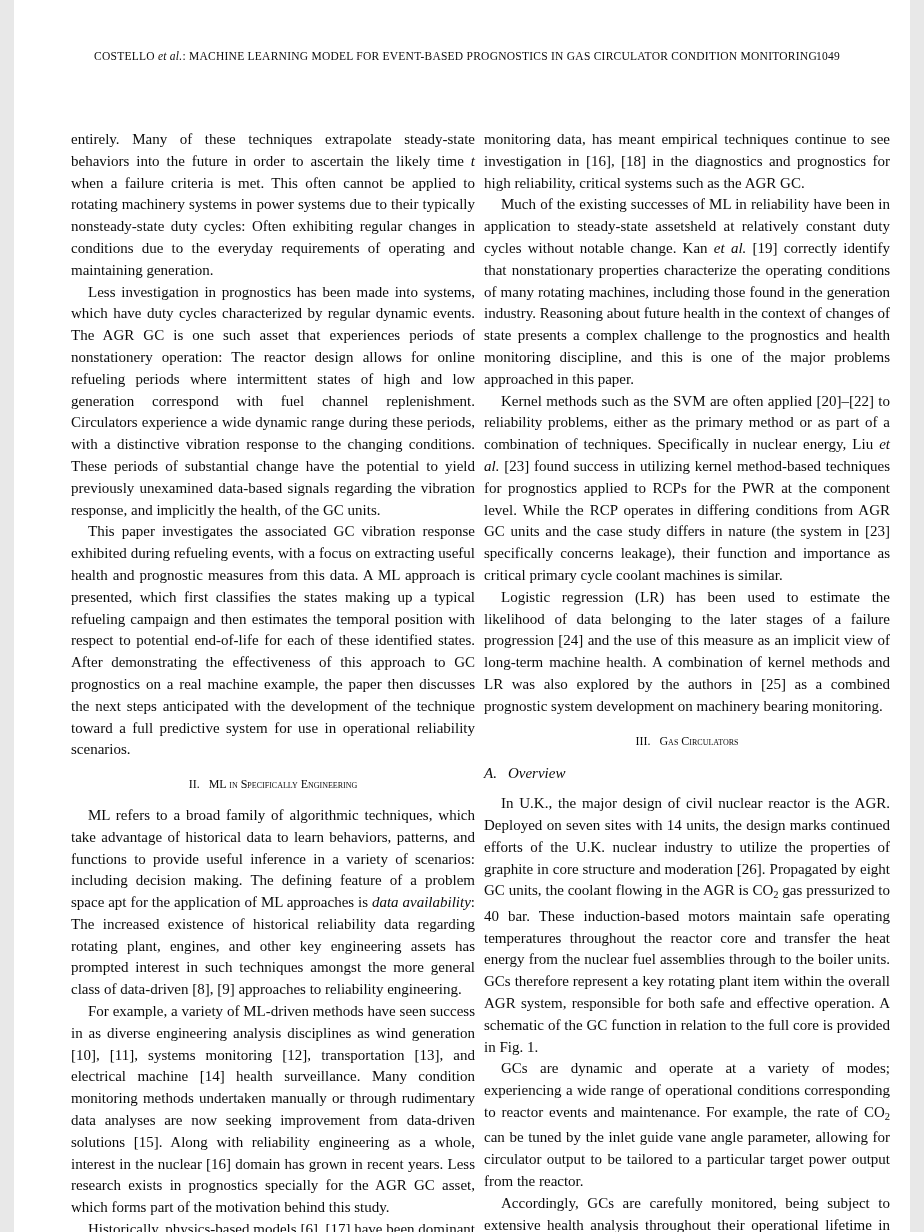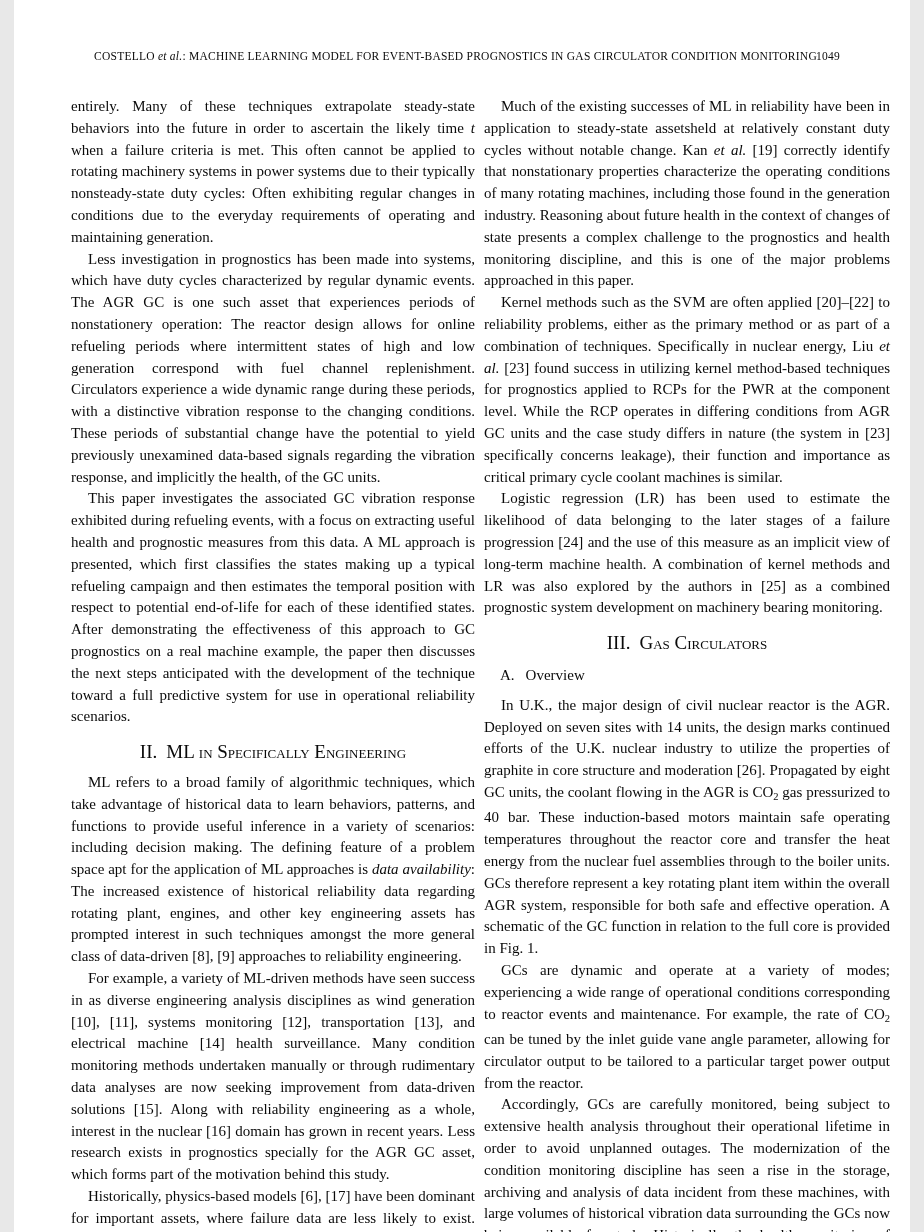--- a/index.html
+++ b/index.html
@@ -36,35 +36,36 @@
   .column {
     position: absolute;
     top: 96px;
     font-size: 15px;
     line-height: 21.8px;
     text-align: justify;
   }
   .col-left  { left: 57px;  width: 404px; }
   .col-right { left: 470px; width: 406px; }
   .para { margin: 0; text-indent: 17px; }
-  .para.noindent { text-indent: 0; }
+  .para.noindent { text-indent: 0; margin-top: 33px; }
   .sec-heading {
     margin: 13px 0 9px 0;
     text-align: center;
     font-weight: normal;
-    font-size: 19px;
+    font-size: 12px;
     font-variant: small-caps;
     text-indent: 0;
   }
   .sec-heading .sec-num { margin-right: 9px; }
   .subsec-heading {
-    margin: 11px 0 8px 16px;
+    margin: 11px 0 8px 0;
     text-align: left;
     font-weight: normal;
     font-size: 15px;
+    font-style: italic;
     text-indent: 0;
   }
   .subsec-heading .sec-num { margin-right: 11px; }
   .run-italic { font-style: italic; }
   .run-sub { font-size: 0.7em; vertical-align: -0.25em; }
 </style>
 </head>
 <body>
 
 <div class="page">
@@ -80,20 +81,21 @@
     <p class="para"><span>This paper investigates the associated GC vibration response exhibited during refueling events, with a focus on extracting useful health and prognostic measures from this data. A ML approach is presented, which first classifies the states making up a typical refueling campaign and then estimates the temporal position with respect to potential end-of-life for each of these identified states. After demonstrating the effectiveness of this approach to GC prognostics on a real machine example, the paper then discusses the next steps anticipated with the development of the technique toward a full predictive system for use in operational reliability scenarios.</span></p>
     <h2 class="sec-heading">
       <span class="sec-num">II.</span><span class="sec-title">ML in Specifically Engineering</span>
     </h2>
     <p class="para"><span>ML refers to a broad family of algorithmic techniques, which take advantage of historical data to learn behaviors, patterns, and functions to provide useful inference in a variety of scenarios: including decision making. The defining feature of a problem space apt for the application of ML approaches is </span><span class="run-italic">data availability</span><span>: The increased existence of historical reliability data regarding rotating plant, engines, and other key engineering assets has prompted interest in such techniques amongst the more general class of data-driven [8], [9] approaches to reliability engineering.</span></p>
     <p class="para"><span>For example, a variety of ML-driven methods have seen success in as diverse engineering analysis disciplines as wind generation [10], [11], systems monitoring [12], transportation [13], and electrical machine [14] health surveillance. Many condition monitoring methods undertaken manually or through rudimentary data analyses are now seeking improvement from data-driven solutions [15]. Along with reliability engineering as a whole, interest in the nuclear [16] domain has grown in recent years. Less research exists in prognostics specially for the AGR GC asset, which forms part of the motivation behind this study.</span></p>
     <p class="para"><span>Historically, physics-based models [6], [17] have been dominant for important assets, where failure data are less likely to exist. However, the depth of expertise required for such approaches, along with the continually increasing availability of</span></p>
   </div>
 
   <div class="column col-right">
+    <p class="para noindent"><span>monitoring data, has meant empirical techniques continue to see investigation in [16], [18] in the diagnostics and prognostics for high reliability, critical systems such as the AGR GC.</span></p>
     <p class="para"><span>Much of the existing successes of ML in reliability have been in application to steady-state assetsheld at relatively constant duty cycles without notable change. Kan </span><span class="run-italic">et al.</span><span> [19] correctly identify that nonstationary properties characterize the operating conditions of many rotating machines, including those found in the generation industry. Reasoning about future health in the context of changes of state presents a complex challenge to the prognostics and health monitoring discipline, and this is one of the major problems approached in this paper.</span></p>
     <p class="para"><span>Kernel methods such as the SVM are often applied [20]–[22] to reliability problems, either as the primary method or as part of a combination of techniques. Specifically in nuclear energy, Liu </span><span class="run-italic">et al.</span><span> [23] found success in utilizing kernel method-based techniques for prognostics applied to RCPs for the PWR at the component level. While the RCP operates in differing conditions from AGR GC units and the case study differs in nature (the system in [23] specifically concerns leakage), their function and importance as critical primary cycle coolant machines is similar.</span></p>
     <p class="para"><span>Logistic regression (LR) has been used to estimate the likelihood of data belonging to the later stages of a failure progression [24] and the use of this measure as an implicit view of long-term machine health. A combination of kernel methods and LR was also explored by the authors in [25] as a combined prognostic system development on machinery bearing monitoring.</span></p>
     <h2 class="sec-heading">
       <span class="sec-num">III.</span><span class="sec-title">Gas Circulators</span>
     </h2>
     <h3 class="subsec-heading">
       <span class="sec-num">A.</span><span class="subsec-title">Overview</span>
     </h3>
     <p class="para"><span>In U.K., the major design of civil nuclear reactor is the AGR. Deployed on seven sites with 14 units, the design marks continued efforts of the U.K. nuclear industry to utilize the properties of graphite in core structure and moderation [26]. Propagated by eight GC units, the coolant flowing in the AGR is CO</span><span class="run-sub">2</span><span> gas pressurized to 40 bar. These induction-based motors maintain safe operating temperatures throughout the reactor core and transfer the heat energy from the nuclear fuel assemblies through to the boiler units. GCs therefore represent a key rotating plant item within the overall AGR system, responsible for both safe and effective operation. A schematic of the GC function in relation to the full core is provided in Fig. 1.</span></p>

